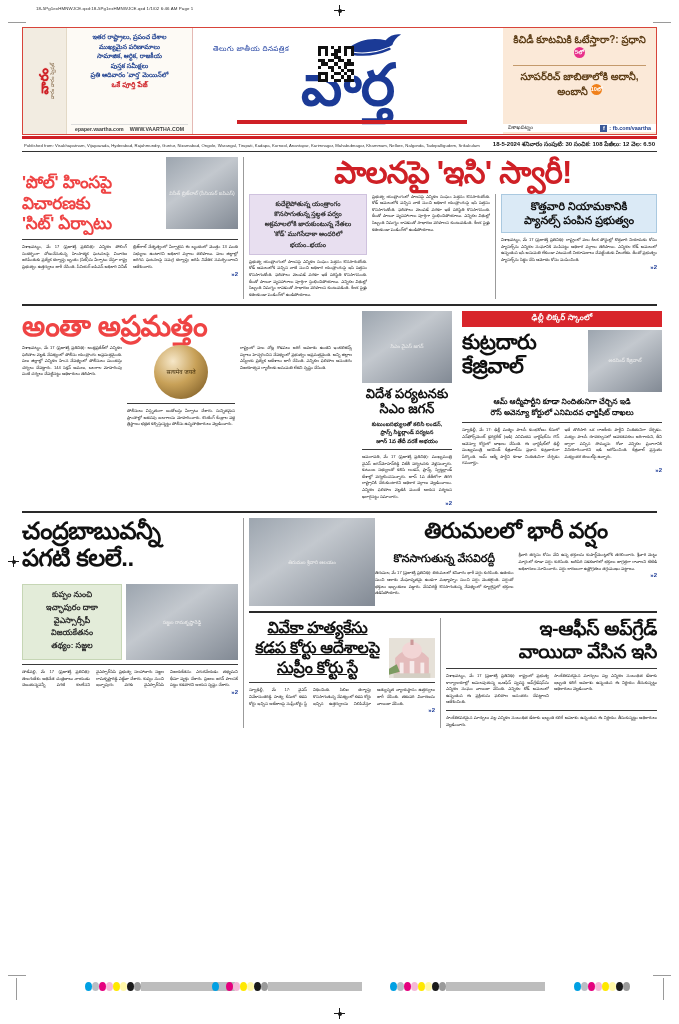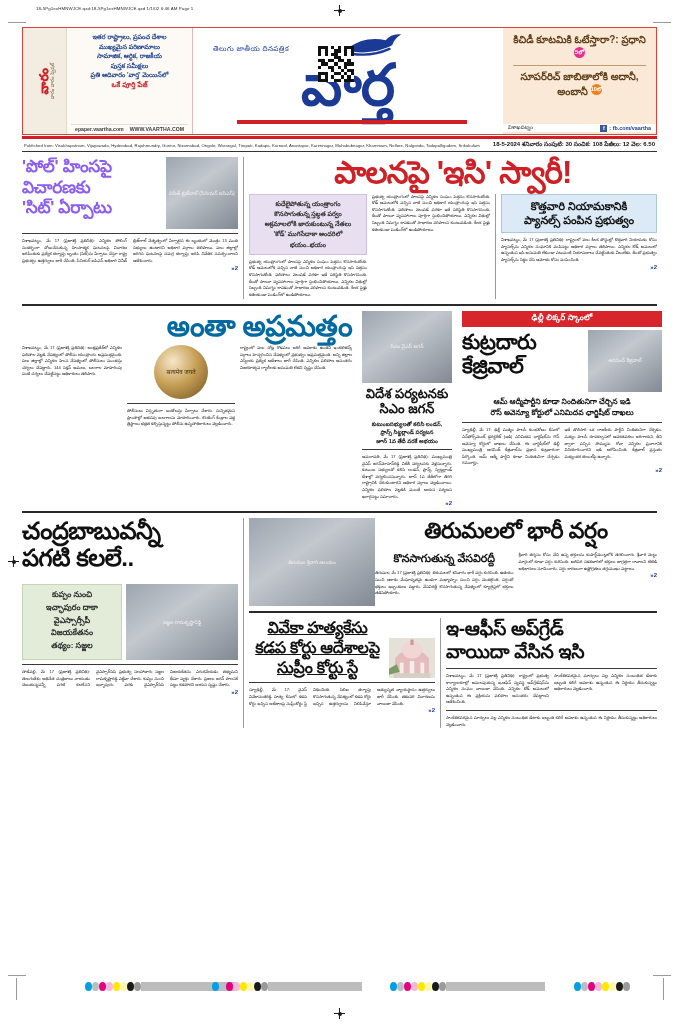--- a/index.html
+++ b/index.html
@@ -151,22 +151,23 @@
   .col { flex:1; }
   .hr-thin { height:1px; background:#3a3a3a; margin:4px 0; }
   .hr-thick { height:2px; background:#2a2a2a; margin:5px 0; }
   .vr { width:1px; background:#9b9b9b; align-self:stretch; }
 
   
   .body-text { font-size:4.1px; line-height:1.62; color:#222; text-align:justify; }
 
   
   .sec-sit-head {
-    font-size:17px; line-height:1.22; font-weight:bold; color:#8b5cf6;
+    font-size:17px; line-height:1.22; font-weight:bold; color:#ef4444;
     letter-spacing:-.3px;
+    margin-top:16px;
   }
   .sit-sub { font-size:9.5px; font-weight:bold; color:#111; text-align:center; line-height:1.45; }
   .photo {
     background:#c9ccd1; position:relative; overflow:hidden;
   }
   .photo::after{
     content:""; position:absolute; inset:0;
     background: linear-gradient(145deg,#9aa3ad 0%,#c3c8ce 40%,#7e8691 100%);
     opacity:.95;
   }
@@ -180,35 +181,35 @@
   .tint-box {
     background:#e8dff0; border:1px solid #cfc2de; padding:4px 3px;
     font-size:6.4px; line-height:1.6; text-align:center; font-weight:bold; color:#2a2a2a;
   }
   .tint-box.green { background:#e3ecd9; border-color:#c6d6b5; }
   .box-head-blue {
     background:#dbeaf6; border:1px solid #aac9e0; padding:4px 3px; text-align:center;
     font-size:11px; font-weight:bold; color:#111; line-height:1.35;
   }
   .sec2-head {
-    font-size:29px; font-weight:bold; color:#0369a1; line-height:1.05; letter-spacing:-.6px;text-align:right;
+    font-size:29px; font-weight:bold; color:#ef4444; line-height:1.05; letter-spacing:-.6px;
   }
   .sec3-head {
     font-size:24px; font-weight:bold; color:#111; line-height:1.12; letter-spacing:-.5px;
   }
   .red-banner {
     background:#d8252b; color:#fff; font-size:8px; font-weight:bold;
     text-align:center; padding:2.5px 2px; letter-spacing:.2px;
   }
   .kej-head { font-size:21px; font-weight:bold; color:#111; line-height:1.15; letter-spacing:-.4px;}
   .kej-sub { font-size:7.6px; font-weight:bold; color:#111; text-align:center; line-height:1.5;}
   .tiru-head { font-size:22px; font-weight:bold; color:#111; letter-spacing:-.4px; }
   .tiru-sub { font-size:11px; font-weight:bold; color:#111; text-align:center;}
   .viveka-head { font-size:16px; font-weight:bold; color:#111; line-height:1.25; text-align:center; letter-spacing:-.3px;}
-  .eoffice-head { font-size:19px; font-weight:bold; color:#111; line-height:1.2; text-align:left; letter-spacing:-.3px;}
+  .eoffice-head { font-size:19px; font-weight:bold; color:#111; line-height:1.2; text-align:right; letter-spacing:-.3px;}
   .jagan-head { font-size:13px; font-weight:bold; color:#111; text-align:center; line-height:1.2;}
   .jagan-sub { font-size:5.6px; font-weight:bold; color:#111; text-align:center; line-height:1.5;}
   .mid-headline { font-size:8.6px; font-weight:bold; color:#111; text-align:center; line-height:1.5;}
   .arrow-mark { font-size:6px; color:#1b3a96; font-weight:bold; text-align:right; }
 
   .emblem {
     width:54px; height:54px; border-radius:50%;
     background: radial-gradient(circle at 35% 30%, #f6e7c8 0%, #c8a158 45%, #6f4f1c 100%);
     display:flex; align-items:center; justify-content:center; color:#3d2a08;
     font-size:6px; text-align:center;

